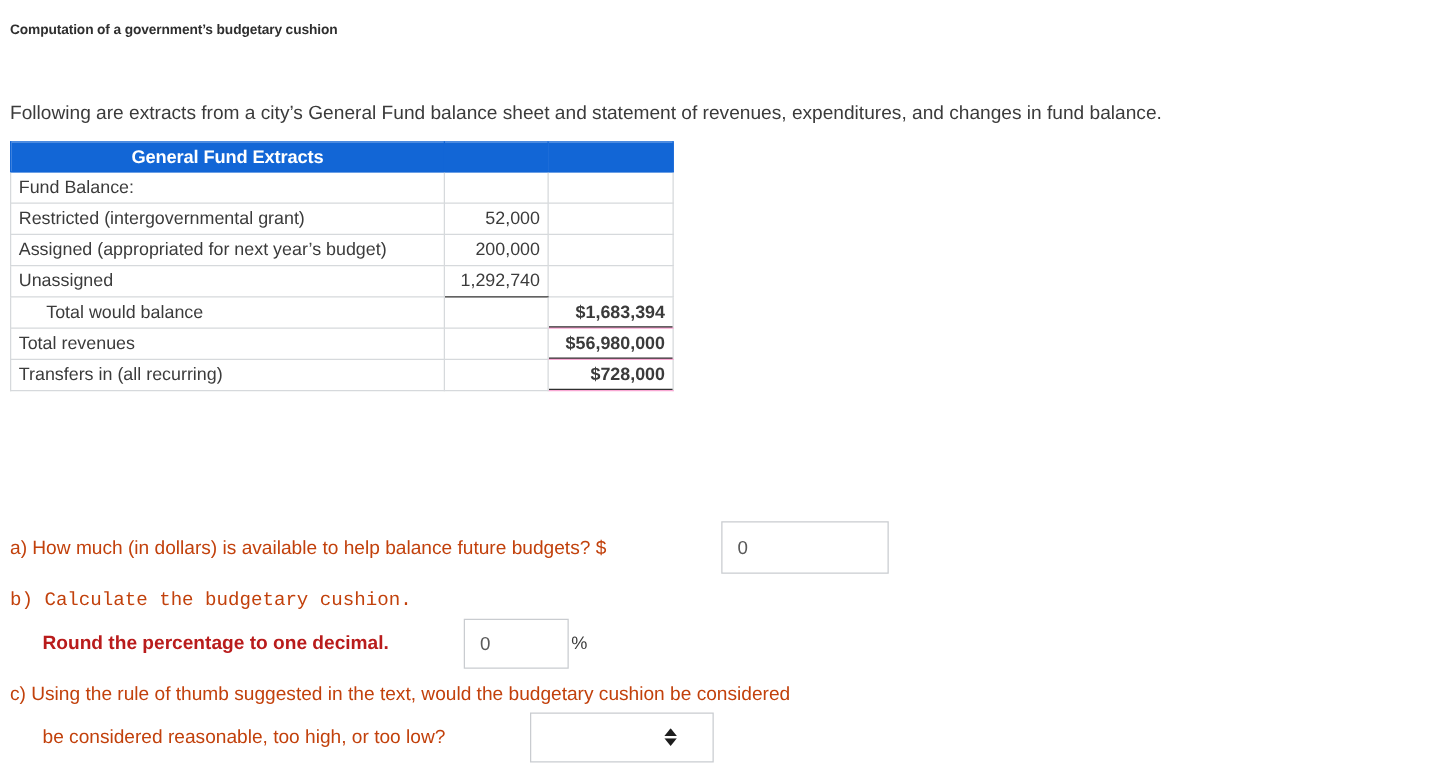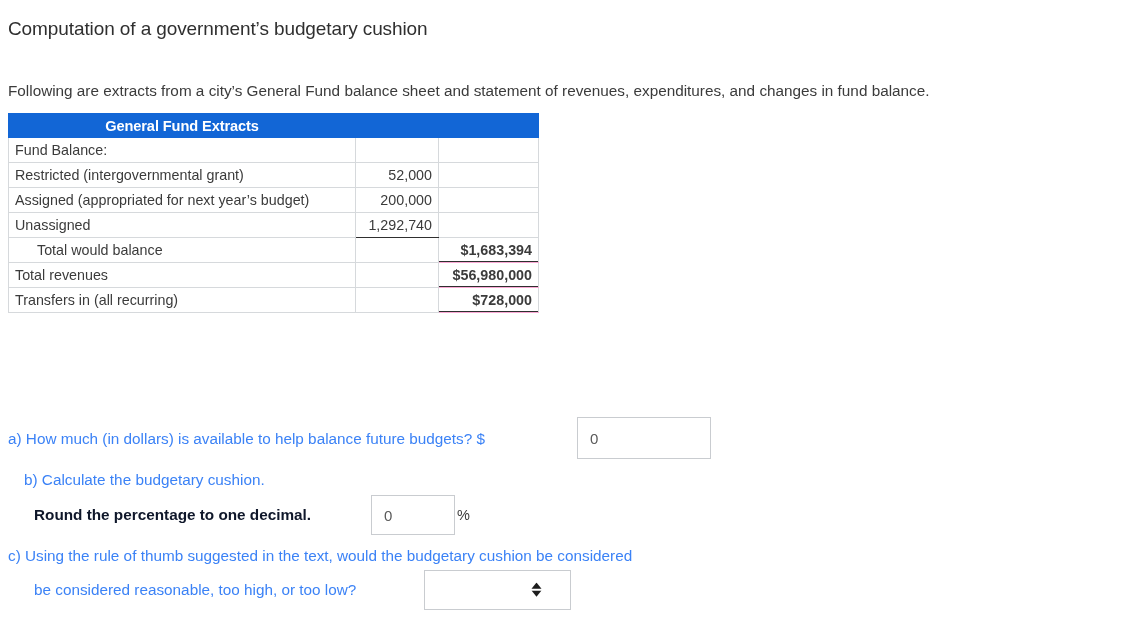--- a/index.html
+++ b/index.html
@@ -15,22 +15,22 @@
     -webkit-font-smoothing: antialiased;
     overflow: hidden;
     position: relative;
   }
 
   
   .page-title {
     position: absolute;
     left: 8px;
     top: 18px;
-    font-size: 19px;
-    font-weight: normal;
+    font-size: 11px;
+    font-weight: bold;
     color: #2f2f2f;
     letter-spacing: -0.1px;
   }
 
   
   .intro {
     position: absolute;
     left: 8px;
     top: 82px;
     font-size: 15.3px;
@@ -88,26 +88,26 @@
   td.rule-double {
     border-bottom: 1px solid #f9a8d4;
     box-shadow: inset 0 -4px 0 -3px #2f2f2f;
     font-weight: bold;
   }
 
   
   .q-line {
     position: absolute;
     font-size: 15.3px;
-    color: #3b82f6;
+    color: #c2410c;
     white-space: nowrap;
   }
   .q-a     { left: 8px;  top: 430px; }
-  .q-b     { left: 24px;  top: 471px; }
-  .q-round { left: 34px; top: 506px; font-weight: bold; color: #0f172a; }
+  .q-b     { left: 8px;  top: 471px; font-family: Liberation Mono, monospace; }
+  .q-round { left: 34px; top: 506px; font-weight: bold; color: #b91c1c; }
   .q-c1    { left: 8px;  top: 547px; }
   .q-c2    { left: 34px; top: 581px; }
   .pct-sign {
     position: absolute;
     left: 457px;
     top: 507px;
     font-size: 14.5px;
     color: #3b3b3b;
   }
 

